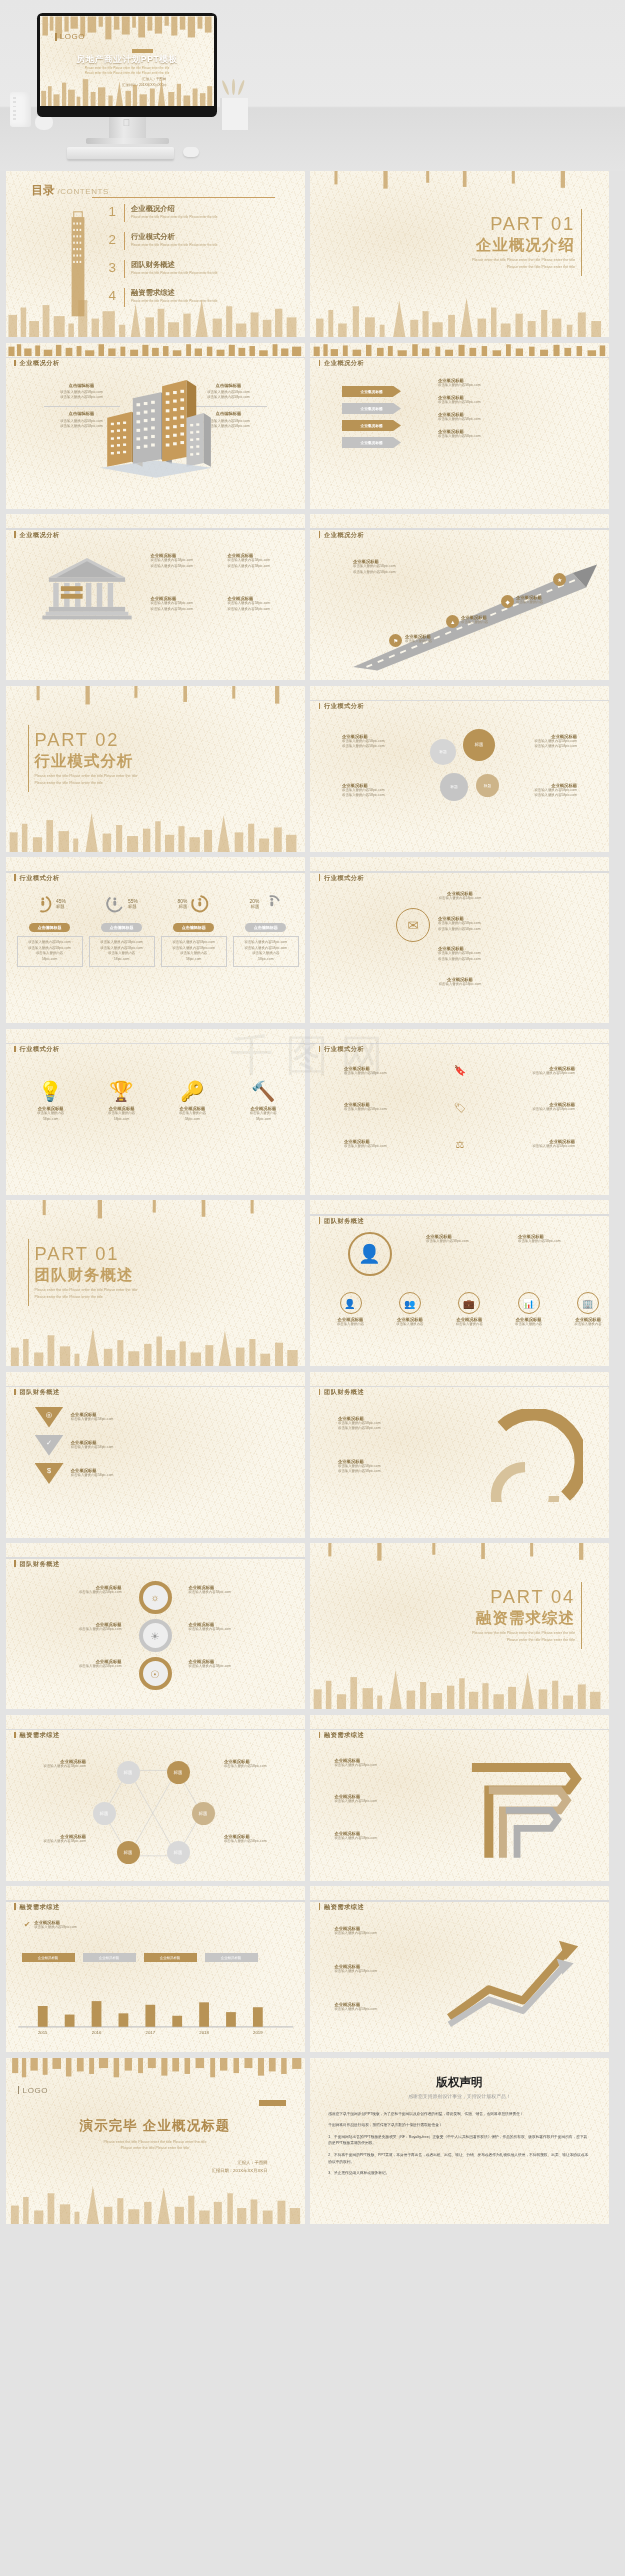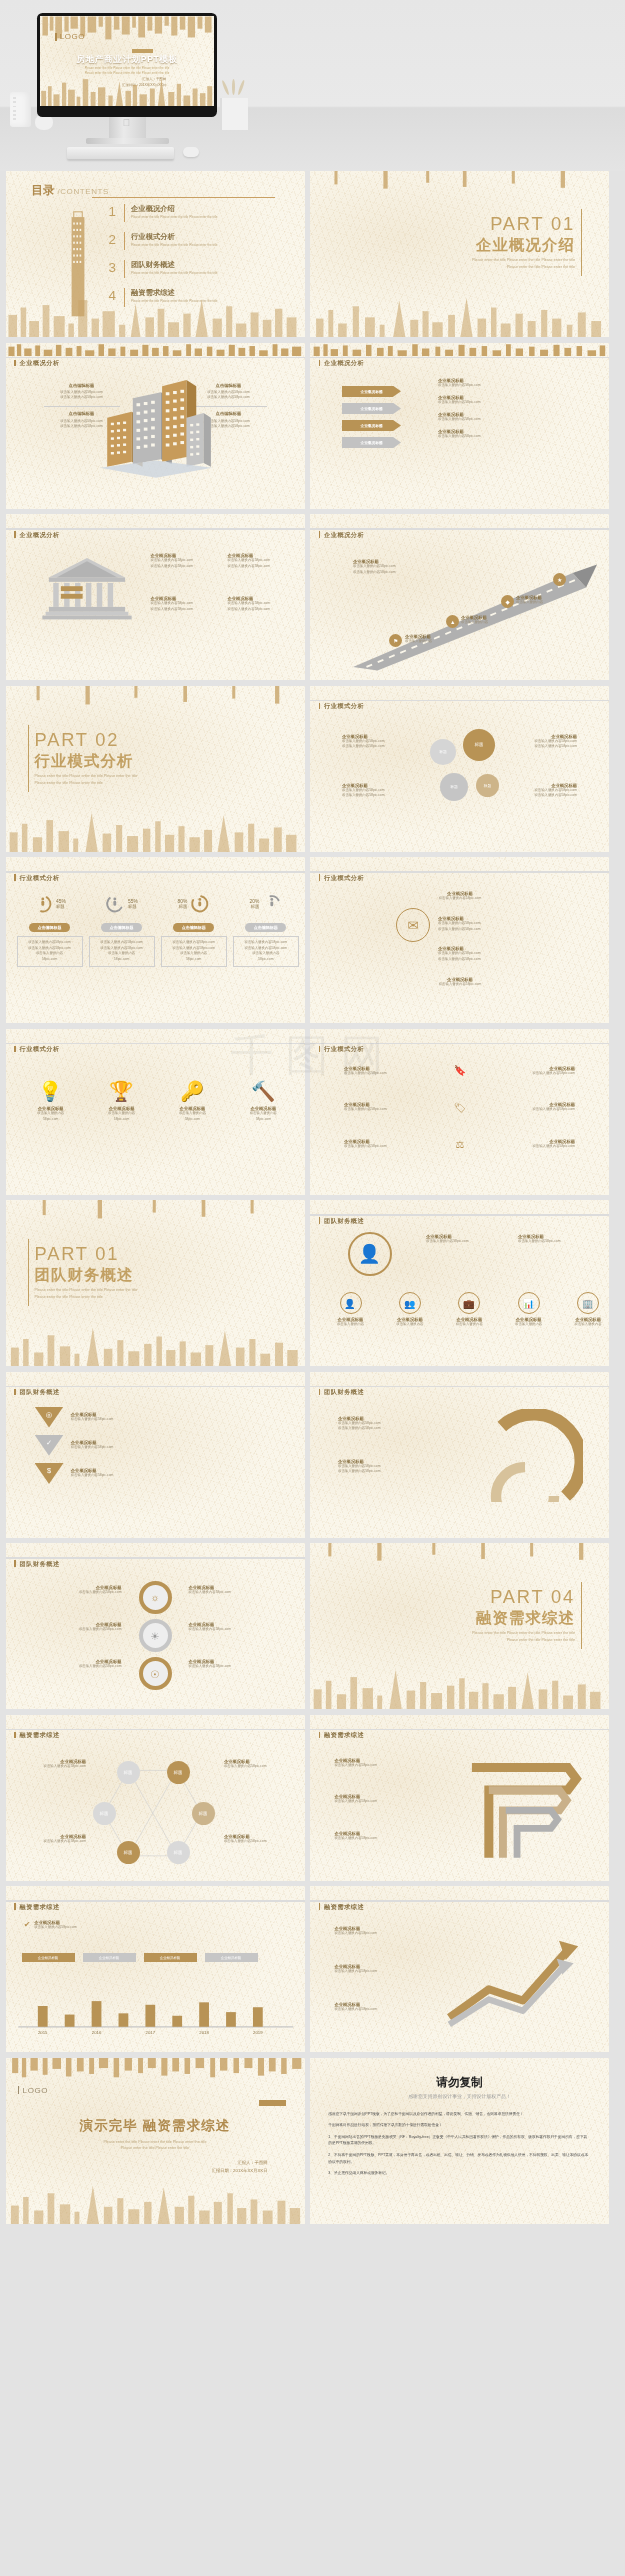--- a/index.html
+++ b/index.html
@@ -1411,21 +1411,21 @@
             <rect x="412" y="8" width="10" height="42"></rect>
           <rect x="430" y="18" width="11" height="32"></rect>
             <rect x="450" y="12" width="9" height="38"></rect>
           <rect x="468" y="24" width="15" height="26"></rect>
         </g>
       </svg>
       <div style="position:absolute;left:12.2px;top:28px;font-size:8px;color:#9b8b6e;letter-spacing:0.6px">
         <span style="display:inline-block;width:1.8px;height:8px;background:#9b8b6e;vertical-align:-1.2px;margin-right:3.1px"></span><span>LOGO</span>
       </div>
       <div style="position:absolute;right:18.3px;top:42px;width:27px;height:6.1px;background:#b89355"></div>
-      <div style="position:absolute;left:0;right:0;top:59px;text-align:center;font-size:13.4px;font-weight:bold;color:#b08b4f;letter-spacing:1.2px">演示完毕  融资需求综述</div>
+      <div style="position:absolute;left:0;right:0;top:59px;text-align:center;font-size:13.4px;font-weight:bold;color:#b08b4f;letter-spacing:1.2px">演示完毕  企业概况标题</div>
       <div style="position:absolute;left:0;right:0;top:81px;text-align:center;font-size:3.7px;color:#bda77e;line-height:6.7px">
         <div>Please enter the title  Please enter the title  Please enter the title</div>
         <div>Please enter the title  Please enter the title</div>
       </div>
       <div style="position:absolute;right:37px;top:101px;text-align:right;font-size:4.3px;color:#9c7f4e;line-height:8px">
         <div>汇报人：千图网</div>
         <div>汇报日期：201X年XX月XX日</div>
       </div>
       <svg class="skyline" viewBox="0 0 489 70" preserveAspectRatio="none">
         <g fill="#c8a469">
@@ -1450,21 +1450,21 @@
             <rect x="400" y="30" width="11" height="40"></rect>
           <rect x="420" y="48" width="16" height="22"></rect>
             <rect x="444" y="32" width="13" height="38"></rect>
           <rect x="464" y="44" width="17" height="26"></rect>
         </g>
       </svg>
     </div>
 
     <div class="slide">
       <div class="tex"></div>
-      <div style="position:absolute;left:0;right:0;top:17px;text-align:center;font-size:11.6px;font-weight:bold;color:#222">请勿复制</div>
+      <div style="position:absolute;left:0;right:0;top:17px;text-align:center;font-size:11.6px;font-weight:bold;color:#222">版权声明</div>
       <div style="position:absolute;left:0;right:0;top:35px;text-align:center;font-size:4.9px;color:#9b9b9b">感谢您支持原创设计事业，支持设计版权产品！</div>
       <div style="position:absolute;left:18.3px;right:18.3px;top:53px;font-size:3.7px;color:#4a4a4a;line-height:6.7px">
         <p style="margin-bottom:4.9px">感谢您下载千图网原创PPT模版，为了您和千图网以及原创作者的利益，请勿复制、传播、销售，否则将承担法律责任！</p>
         <p style="margin-bottom:4.9px">千图网将对作品进行维权，按照传播下载次数的十倍进行索取赔偿金！</p>
         <p style="margin-bottom:4.9px">1、千图网网站出售的PPT模版是免版税类（RF：Royalty-free）正版受《中华人民共和国著作权法》保护，作品的所有权、版权和著作权归千图网所有，您下载的是PPT模版素材的使用权。</p>
         <p style="margin-bottom:4.9px">2、不得将千图网的PPT模版、PPT素材，本身用于再出售，或者出租、出借、转让、分销、发布或者作为礼物供他人使用，不得转授权、出卖、转让本协议或本协议中的权利。</p>
         <p>3、禁止把作品纳入商标或服务标记。</p>
       </div>
     </div>
   </div>

